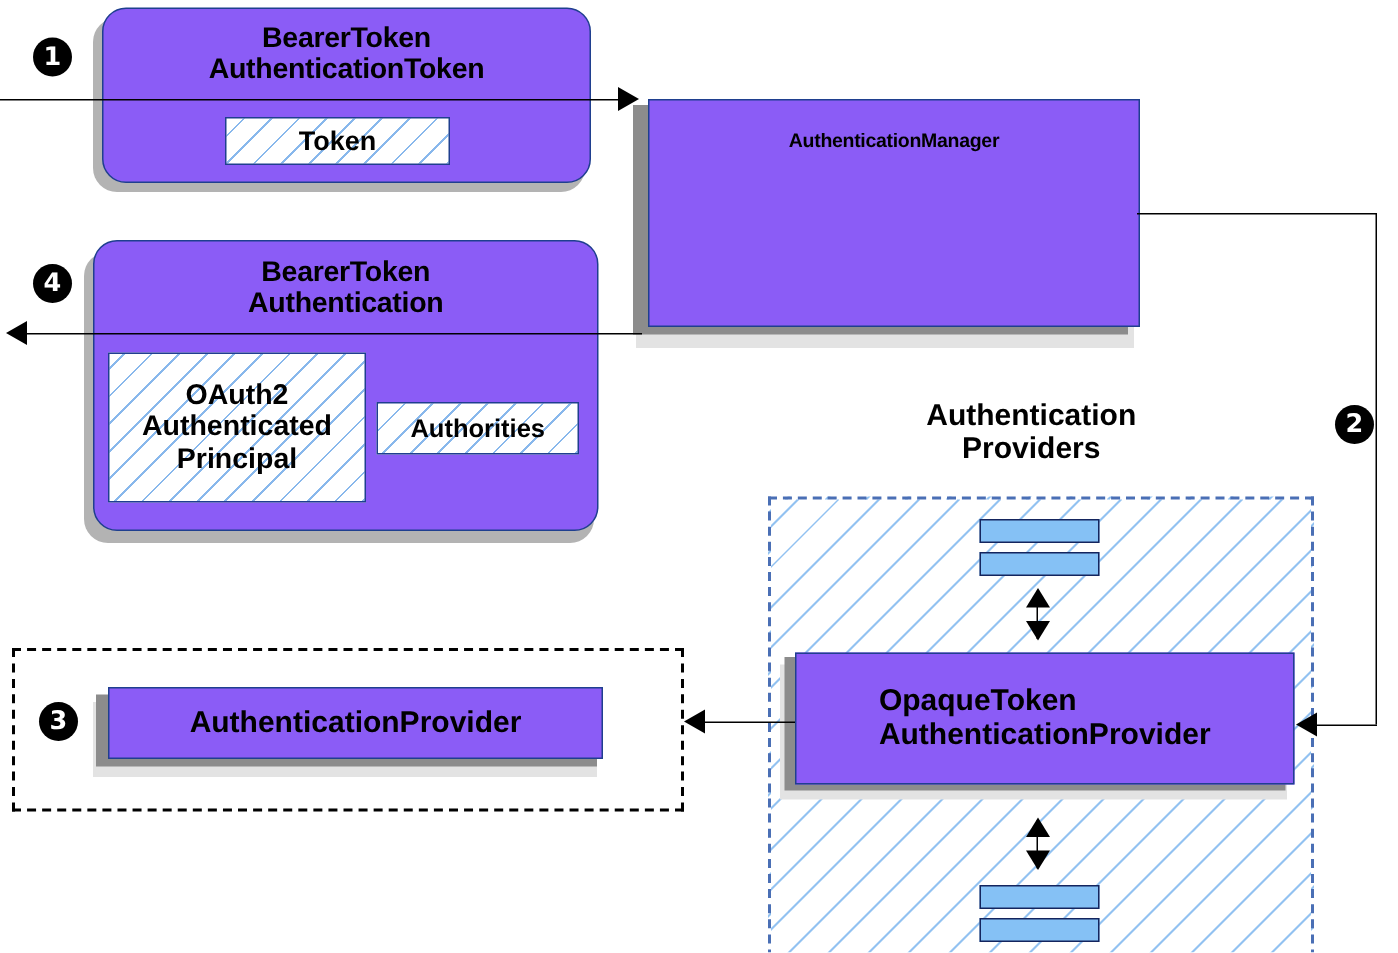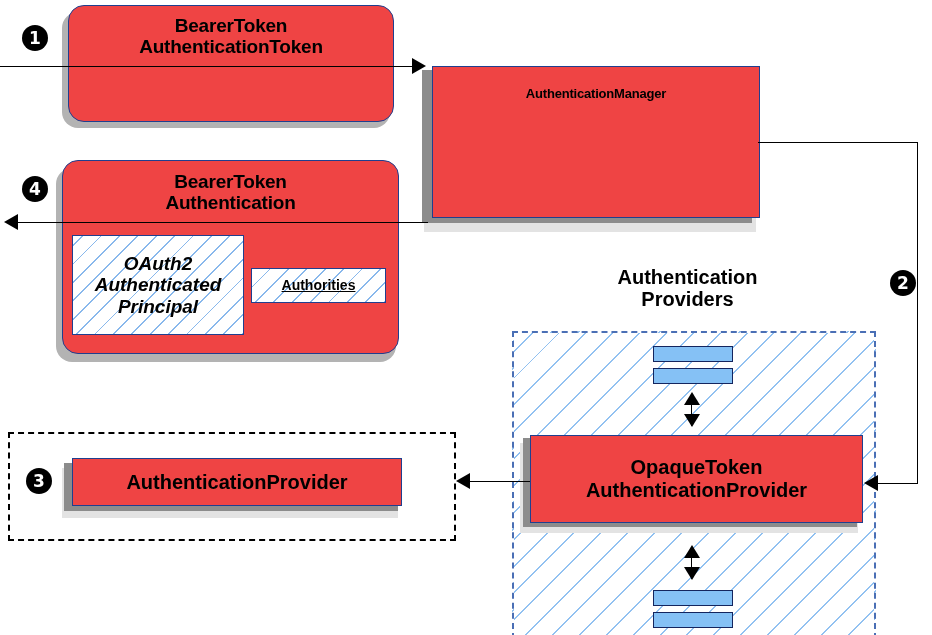--- a/index.html
+++ b/index.html
@@ -31,21 +31,21 @@
     font-size: 17px;
     font-weight: bold;
     line-height: 26px;
     text-align: center;
     font-family: "DejaVu Sans", sans-serif;
     z-index: 40;
   }
 
   
   .node {
-    background: #ef4444;
+    background: #8b5cf6;
     border: 1.6px solid #1f3f8f;
     color: #000000;
     font-weight: bold;
     z-index: 20;
   }
   .node-round { border-radius: 16px; }
   .node-shadow-round {
     position: absolute;
     border-radius: 16px;
     background: #b3b3b3;
@@ -168,20 +168,21 @@
   <div class="line-h abs" style="left:0px; top:66px; width:416px;"></div>
   <div class="arrow arrow-right abs" style="left:412px; top:58px;"></div>
 
   <div class="badge abs" style="left:22px; top:25px;">1</div>
 
   <div class="node-shadow-round" style="left:62px; top:12px; width:328px; height:116px;"></div>
   <div class="node node-round abs" style="left:68px; top:5px; width:326px; height:117px;">
     <div class="node-title" style="top:9px; font-size:19px;">BearerToken
 AuthenticationToken</div>
   </div>
+  <div class="sub" style="left:150px; top:78px; width:148px; height:30px; font-size:18px;">Token</div>
 
   <div class="node-shadow-sq-light" style="left:424px; top:75px; width:332px; height:157px;"></div>
   <div class="node-shadow-sq-dark" style="left:422px; top:70px; width:330px; height:153px;"></div>
   <div class="node abs" style="left:432px; top:66px; width:328px; height:152px;">
     <div class="node-title" style="top:20px; font-size:13px;">AuthenticationManager</div>
   </div>
 
   <div class="line-h abs" style="left:758px; top:142px; width:160px;"></div>
   <div class="line-v abs" style="left:917px; top:142px; height:341px;"></div>
   <div class="line-h abs" style="left:878px; top:483px; width:40px;"></div>
@@ -192,40 +193,40 @@
   <div class="badge abs" style="left:22px; top:176px;">4</div>
 
   <div class="line-h abs" style="left:18px; top:222px; width:410px;"></div>
   <div class="arrow arrow-left abs" style="left:4px; top:214px;"></div>
 
   <div class="node-shadow-round" style="left:56px; top:168px; width:340px; height:194px;"></div>
   <div class="node node-round abs" style="left:62px; top:160px; width:337px; height:194px;">
     <div class="node-title" style="top:10px; font-size:19px;">BearerToken
 Authentication</div>
   </div>
-  <div class="sub" style="left:72px; top:235px; width:170px; height:98px; font-size:19px;font-style:italic;">OAuth2
+  <div class="sub" style="left:72px; top:235px; width:170px; height:98px; font-size:19px;">OAuth2
 Authenticated
 Principal</div>
-  <div class="sub" style="left:251px; top:268px; width:133px; height:33px; font-size:14px;text-decoration:underline;">Authorities</div>
+  <div class="sub" style="left:251px; top:268px; width:133px; height:33px; font-size:17px;">Authorities</div>
 
   <div class="caption" style="left:560px; top:266px; width:255px; font-size:20px;">Authentication
 Providers</div>
 
   <div class="group-dashed-blue" style="left:512px; top:331px; width:360px; height:304px;"></div>
 
   <div class="plate" style="left:653px; top:346px; width:78px; height:14px;"></div>
   <div class="plate" style="left:653px; top:368px; width:78px; height:14px;"></div>
 
   <div class="line-v abs" style="left:691px; top:394px; height:32px;"></div>
   <div class="arrow arrow-up abs" style="left:684px; top:392px;"></div>
   <div class="arrow arrow-down abs" style="left:684px; top:414px;"></div>
 
   <div class="node-shadow-sq-light" style="left:520px; top:443px; width:338px; height:90px;"></div>
   <div class="node-shadow-sq-dark" style="left:523px; top:438px; width:334px; height:89px;"></div>
-  <div class="node abs" style="left:530px; top:435px; width:333px; height:88px; display:flex; align-items:center; justify-content:center; text-align:center; font-size:20px; line-height:1.14; white-space:pre-line;">OpaqueToken
+  <div class="node abs" style="left:530px; top:435px; width:333px; height:88px; display:flex; align-items:center; justify-content:center; font-size:20px; line-height:1.14; white-space:pre-line;">OpaqueToken
 AuthenticationProvider</div>
 
   <div class="line-v abs" style="left:691px; top:547px; height:32px;"></div>
   <div class="arrow arrow-up abs" style="left:684px; top:545px;"></div>
   <div class="arrow arrow-down abs" style="left:684px; top:567px;"></div>
 
   <div class="plate" style="left:653px; top:590px; width:78px; height:14px;"></div>
   <div class="plate" style="left:653px; top:612px; width:78px; height:14px;"></div>
 
   <div class="line-h abs" style="left:470px; top:481px; width:60px;"></div>

